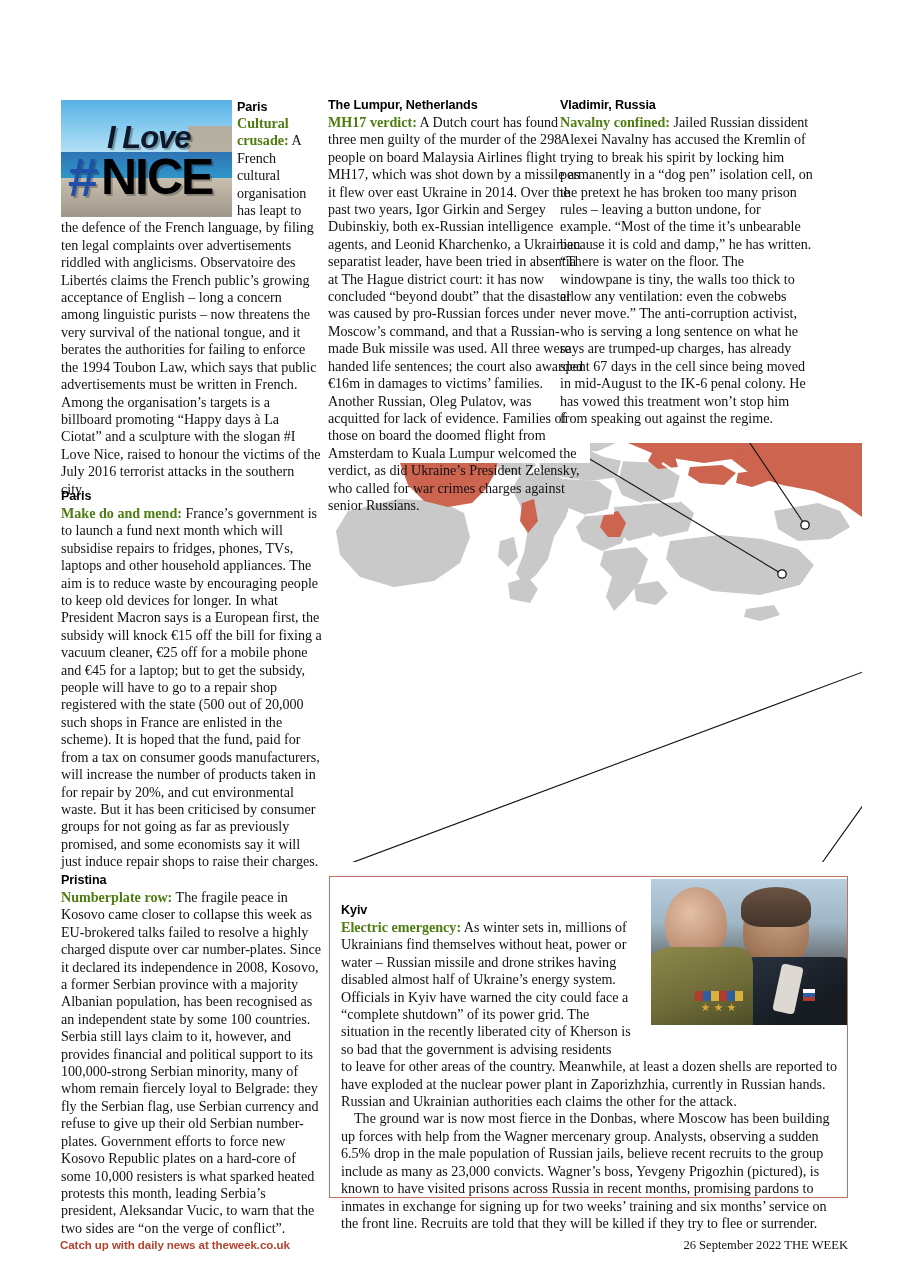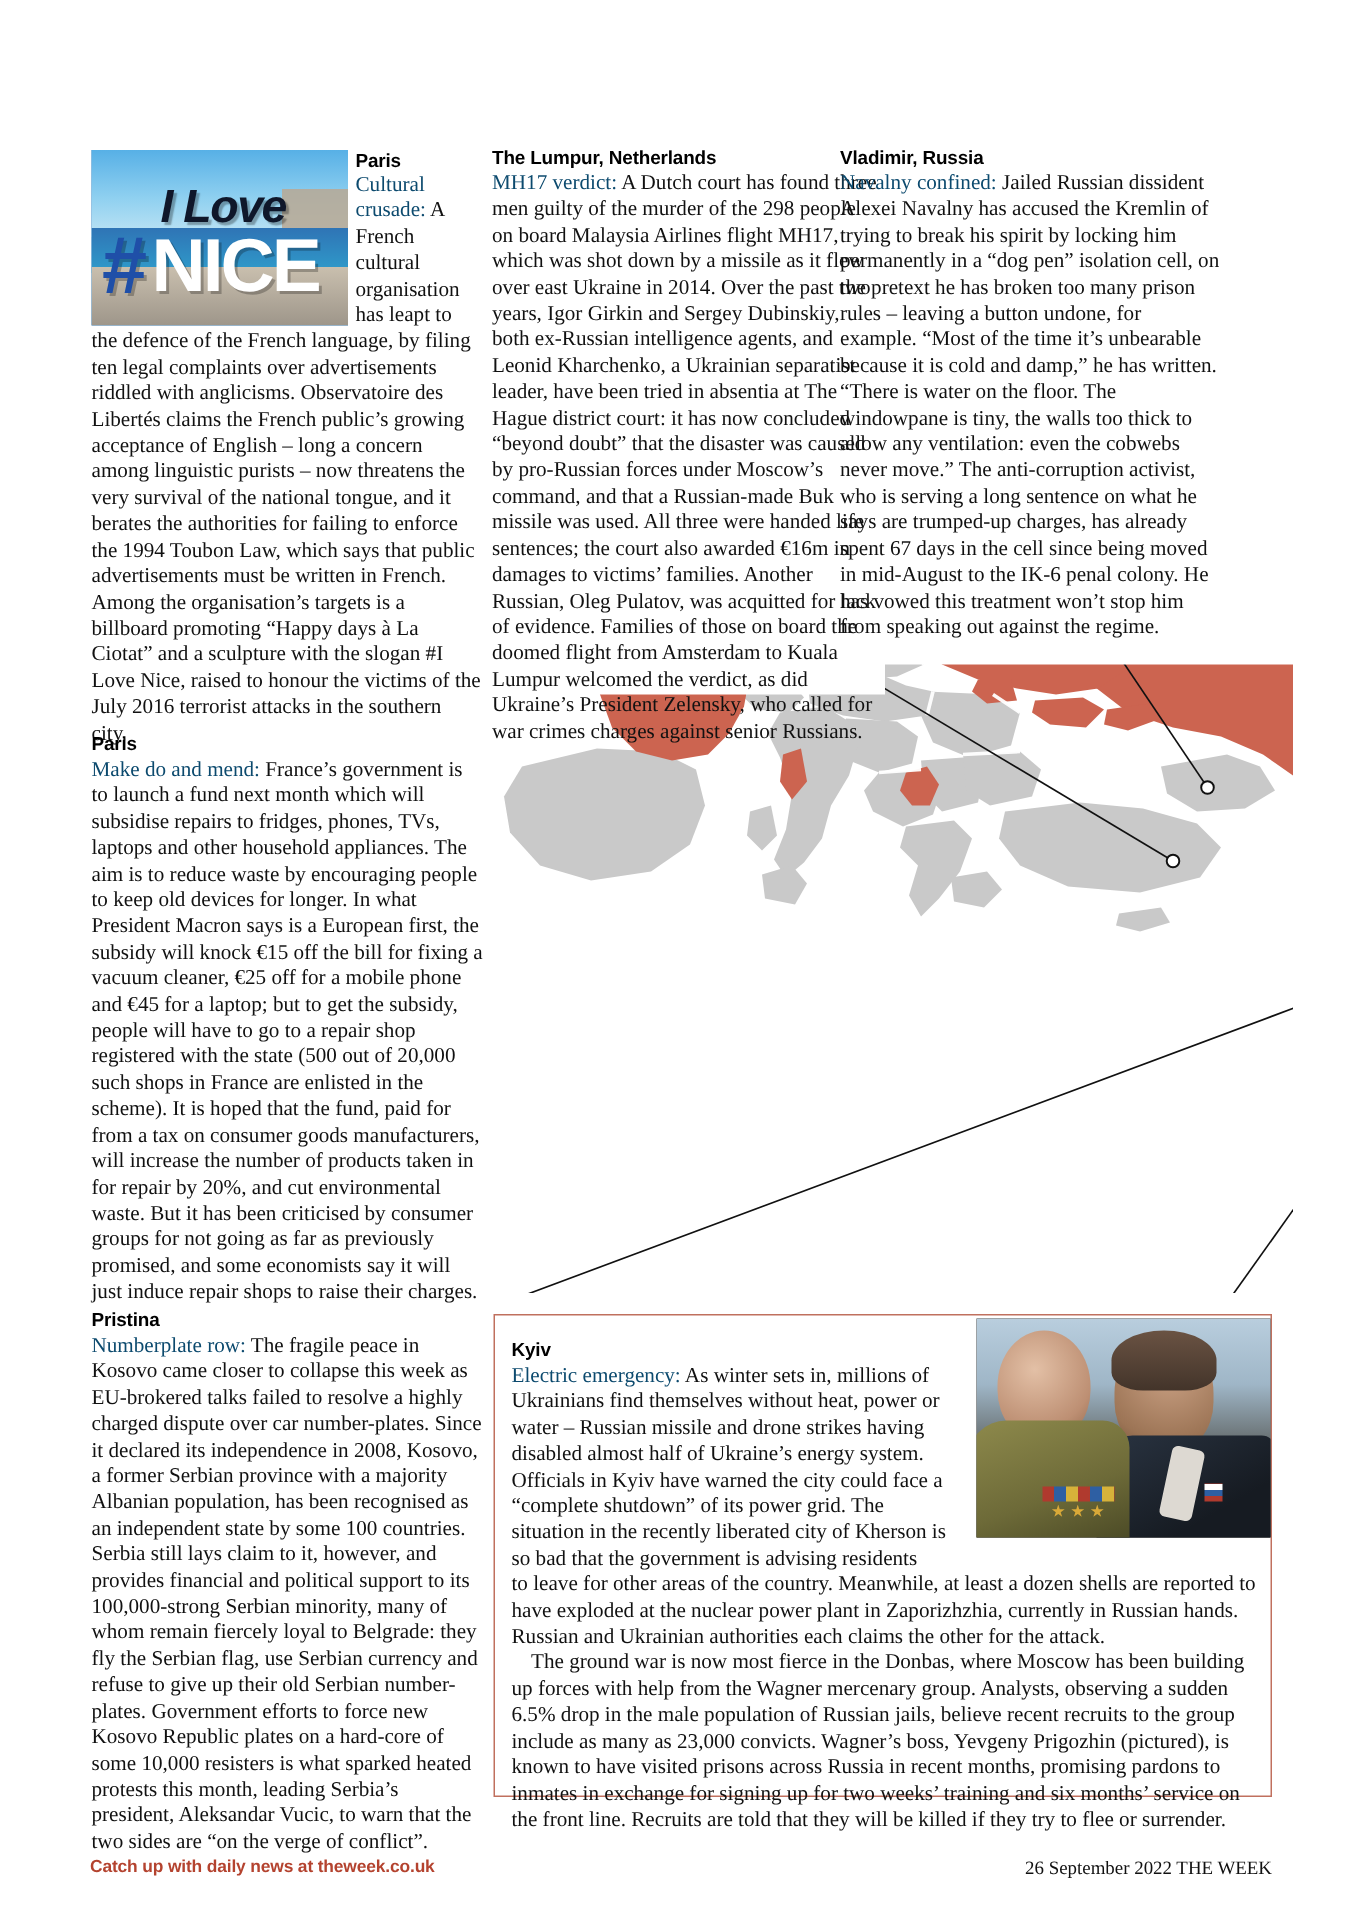--- a/index.html
+++ b/index.html
@@ -70,22 +70,22 @@
     font-family: "Liberation Sans", "DejaVu Sans", sans-serif;
     font-size: 12.6px;
     line-height: 16px;
     font-weight: bold;
     color: #000000;
     display: block;
     margin-bottom: 1px;
     letter-spacing: -0.1px;
   }
   .lead-in {
-    color: #0c4a6e;
-    font-weight: 400;
+    color: #4d7c0f;
+    font-weight: 700;
   }
   .body-text { display: inline; }
 
   
   .photo-nice {
     position: absolute;
     left: 61px; top: 100px;
     width: 171px; height: 117px;
     overflow: hidden;
     background: #2f7fbf;
@@ -116,21 +116,21 @@
   .nice-ilove {
     position: absolute; left: 46px; top: 22px;
     font-family: "Liberation Sans", "DejaVu Sans", sans-serif;
     font-size: 31px; font-weight: bold; color: #0f172a;
     font-style: italic; line-height: 31px; letter-spacing: -1px;
     text-shadow: 2px 2px 1px rgba(0,0,0,.3);
   }
   .nice-nice {
     position: absolute; left: 40px; top: 52px;
     font-family: "Liberation Sans", "DejaVu Sans", sans-serif;
-    font-size: 50px; font-weight: bold; color: #ffffff;
+    font-size: 50px; font-weight: bold; color: #000000;
     line-height: 50px; letter-spacing: -2px;
     text-shadow: 2px 2px 0 rgba(0,0,0,.25);
   }
 
   
   .map-wrap {
     position: absolute;
     left: 322px; top: 185px;
     width: 540px; height: 690px;
   }
@@ -140,21 +140,21 @@
   .kyiv-box {
     position: absolute;
     left: 329px; top: 876px;
     width: 519px; height: 322px;
     border: 1.4px solid #c0705e;
     background: #ffffff;
     box-sizing: border-box;
   }
   .kyiv-inner {
     position: absolute;
-    left: 11px; top: 15px;
+    left: 11px; top: 25px;
     width: 497px;
   }
   .photo-prigozhin {
     position: absolute;
     right: 0px; top: 2px;
     width: 196px; height: 146px;
     overflow: hidden;
     background: #2a2a28;
   }
   .pg-bg {

